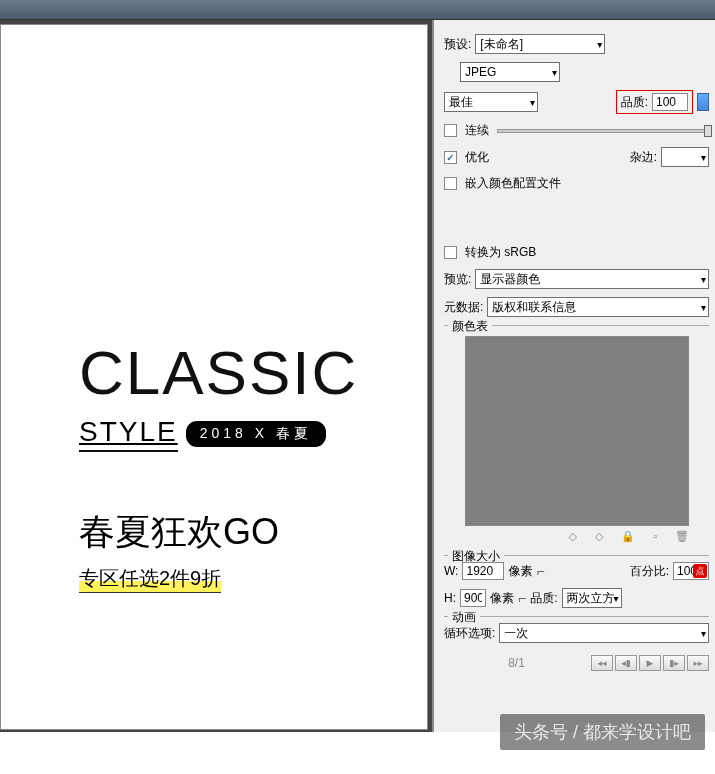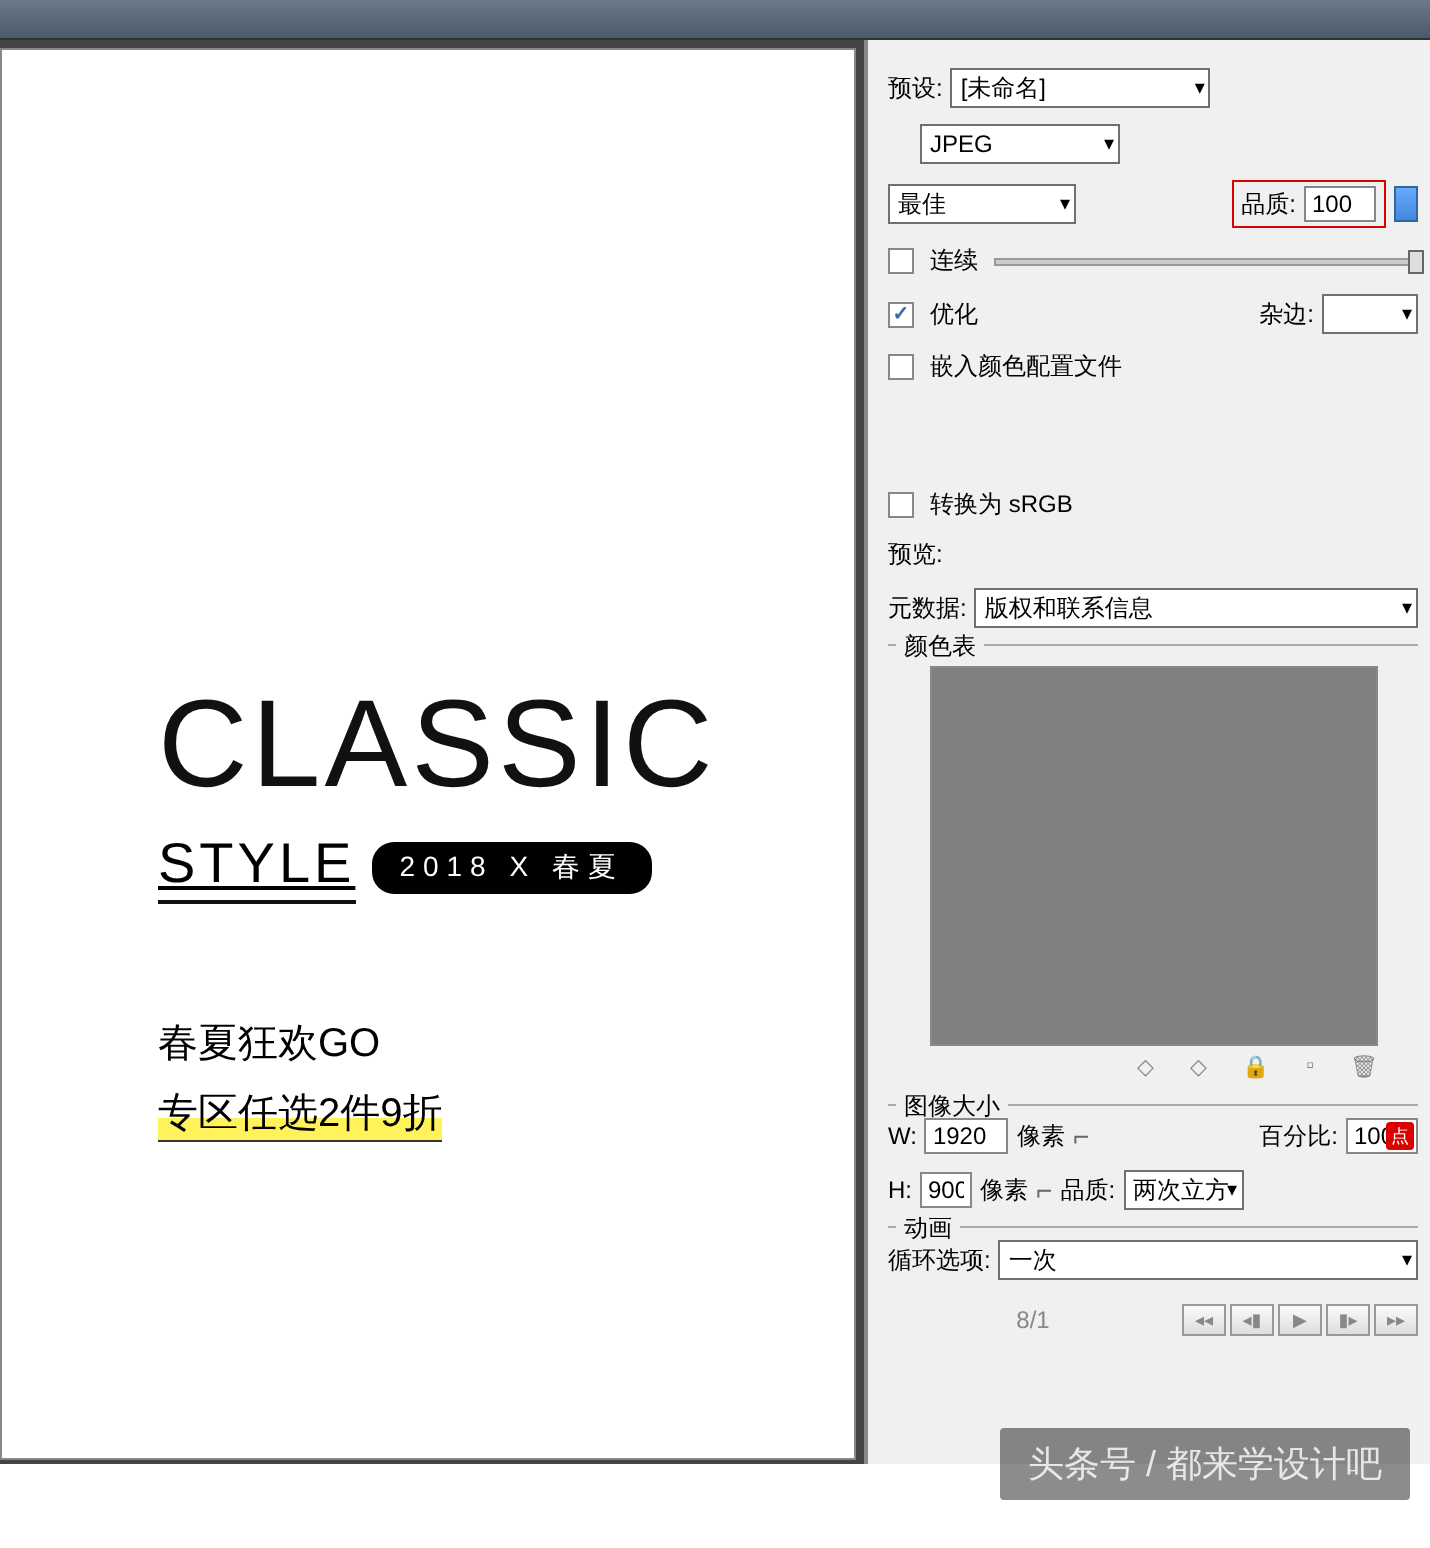--- a/index.html
+++ b/index.html
@@ -6,21 +6,21 @@
 body { width: 715px; height: 774px; background: #fff; position: relative; overflow: hidden; }
 .titlebar { height: 20px; background: linear-gradient(#6a7a8a, #4a5a6a); border-bottom: 1px solid #333; }
 .main { display: flex; height: 712px; }
 .canvas-area { width: 432px; background: #444; position: relative; }
 .canvas-inner { position: absolute; top: 4px; left: 0; width: 428px; height: 706px; background: #fff; border: 1px solid #888; overflow: hidden; }
 .artwork { position: absolute; left: 78px; top: 312px; }
 .classic { font-size: 62px; font-weight: 300; letter-spacing: 2px; color: #111; }
 .style-row { display: flex; align-items: center; margin-top: 8px; gap: 8px; }
 .style-text { font-size: 28px; font-weight: 300; letter-spacing: 2px; border-bottom: 2px solid #111; padding-bottom: 2px; text-decoration: underline; }
 .style-badge { background: #000; color: #fff; font-size: 14px; padding: 4px 14px; letter-spacing: 4px; border-radius: 11px; }
-.promo1 { font-size: 20px; font-weight: 500; margin-top: 56px; color: #000; }
+.promo1 { font-size: 36px; font-weight: 500; margin-top: 56px; color: #000; }
 .promo2 { font-size: 20px; margin-top: 8px; display: inline-block; background: linear-gradient(transparent 60%, #fff25a 60%); border-bottom: 1px solid #333; }
 .panel { flex: 1; background: #f0f0f0; border-left: 2px solid #888; font-size: 12px; color: #000; padding: 14px 6px 6px 10px; position: relative; }
 .row { display: flex; align-items: center; margin-bottom: 8px; gap: 4px; }
 .label { white-space: nowrap; }
 .dropdown { background: #fff; border: 1px solid #707070; height: 20px; display: flex; align-items: center; padding: 0 4px; position: relative; font-size: 12px; }
 .dropdown::after { content: "▾"; position: absolute; right: 2px; font-size: 10px; }
 .input-text { background: #fff; border: 1px solid #888; height: 18px; padding: 0 3px; font-size: 12px; }
 .checkbox { width: 13px; height: 13px; border: 1px solid #888; background: #fff; display: inline-flex; align-items: center; justify-content: center; font-size: 10px; margin-right: 4px; }
 .checkbox.checked::before { content: "✓"; color: #3a6ea5; font-weight: bold; }
 .quality-box { border: 1px solid #d00; padding: 2px 4px; display: flex; align-items: center; gap: 4px; }
@@ -110,20 +110,23 @@
 
     <div style="height:44px"></div>
 
     <div class="row">
       <span class="checkbox"></span>
       <span>转换为 sRGB</span>
     </div>
 
     <div class="row">
       <span class="label">预览:</span>
+      <div class="dropdown" style="flex:1">
+          <span>显示器颜色</span>
+        </div>
     </div>
 
     <div class="row">
       <span class="label">元数据:</span>
       <div class="dropdown" style="flex:1">
           <span>版权和联系信息</span>
         </div>
     </div>
 
     <div class="section-divider">

